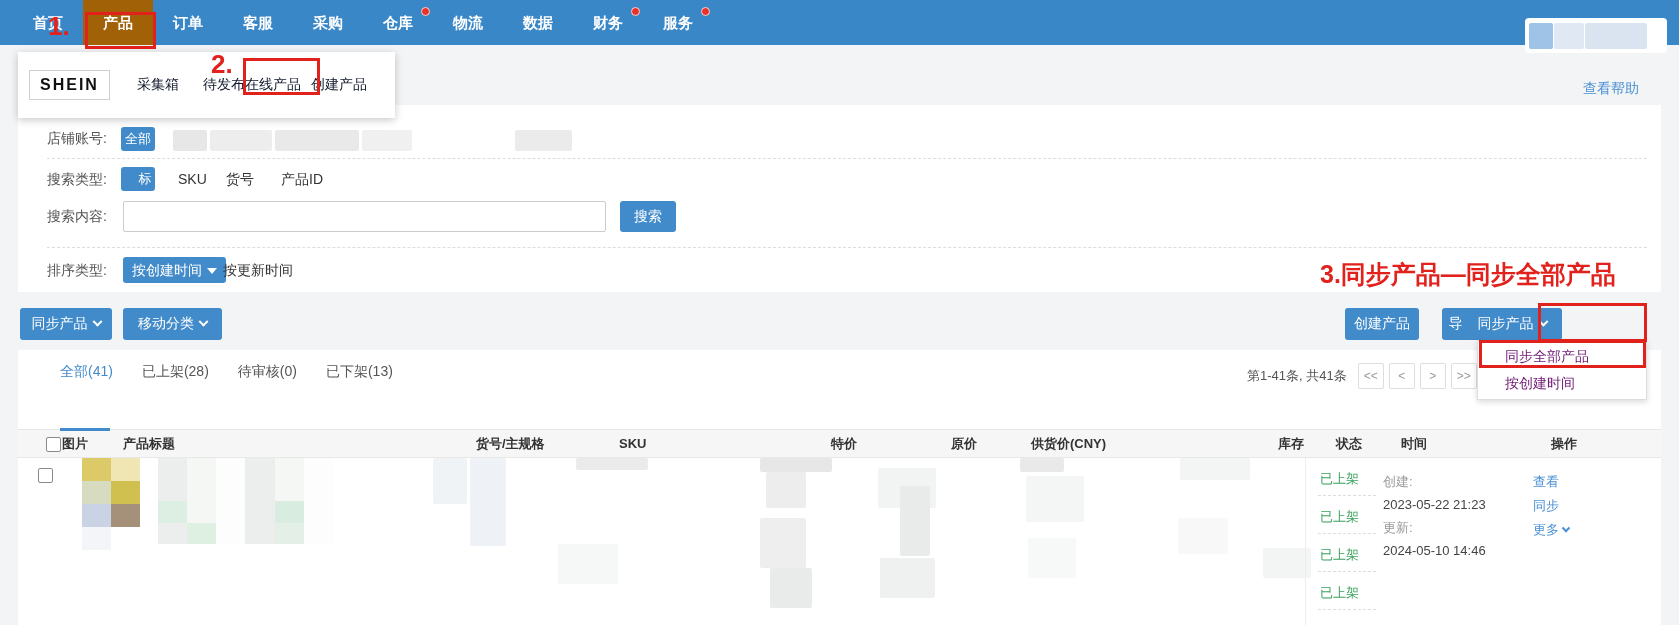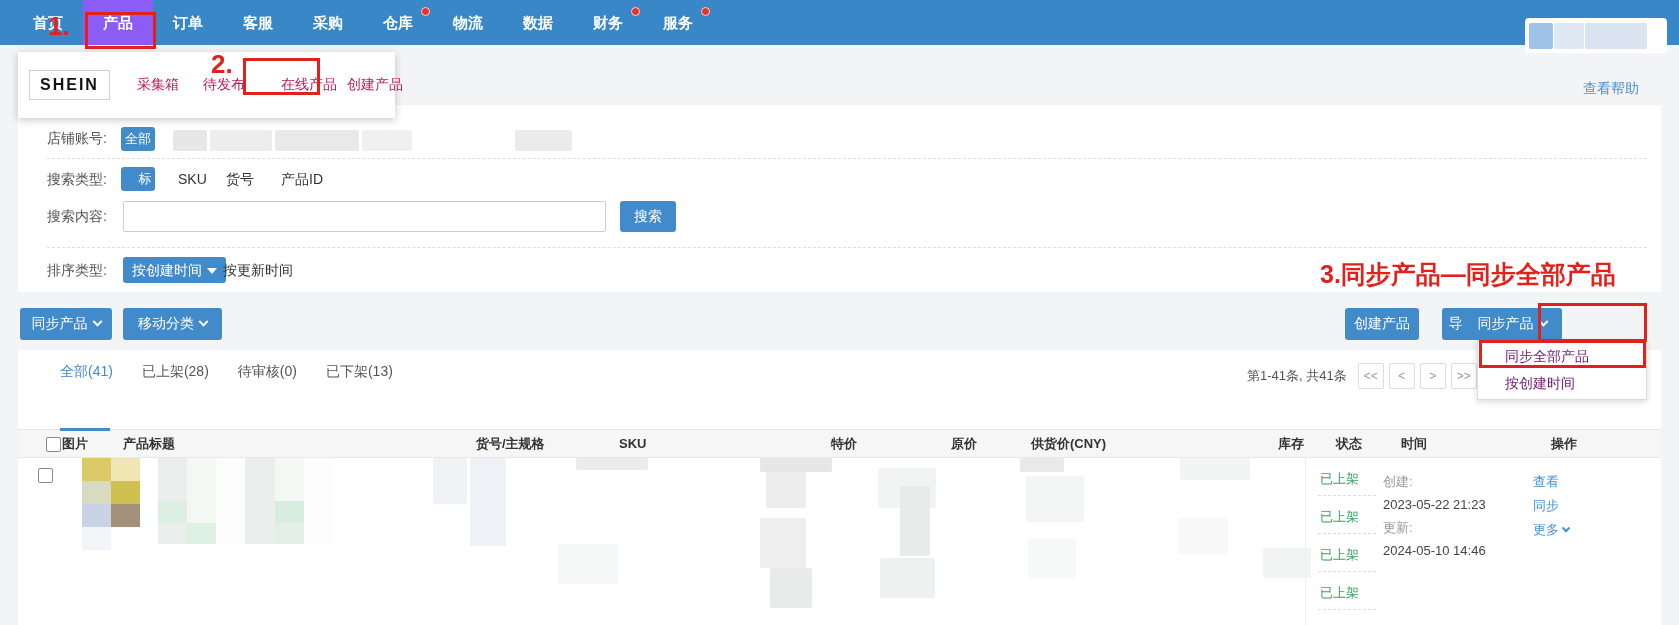--- a/index.html
+++ b/index.html
@@ -3,33 +3,33 @@
 <meta charset="utf-8">
 <style>
   * { margin:0; padding:0; box-sizing:border-box; }
   html,body { width:1679px; height:625px; overflow:hidden; }
   body { font-family:"Liberation Sans","DejaVu Sans",sans-serif; background:#f3f4f6; color:#333; font-size:14px; }
   .page { position:relative; width:1679px; height:625px; }
 
   
   .navbar { position:absolute; left:0; top:0; width:1679px; height:45px; background:#3a87c8; display:flex; padding-left:13px; z-index:10; }
   .nav-item { position:relative; width:70px; height:45px; line-height:45px; text-align:center; color:#fff; font-weight:bold; font-size:15px; cursor:pointer; }
-  .nav-item.active { background:#8b5cf6; }
+  .nav-item.active { background:#a16207; }
   .nav-dot { position:absolute; top:7px; right:3px; width:9px; height:9px; border-radius:50%; background:#e8312a; border:1px solid #f7d4d2; }
   .user-widget { position:absolute; left:1525px; top:18px; width:142px; height:35px; background:#fff; border-radius:4px; z-index:15; display:flex; align-items:center; padding:4px; gap:1px; }
   .user-widget div { height:26px; border-radius:2px; }
   .uw1 { width:24px; background:#9fc3e6; }
   .uw2 { width:30px; background:#e0e8f3; }
   .uw3 { width:62px; background:#dae3f0; }
 
   
   .menu-pop { position:absolute; left:18px; top:52px; width:377px; height:66px; background:#fff; box-shadow:0 2px 8px rgba(0,0,0,.22); display:flex; align-items:center; padding-left:11px; z-index:20; }
   .shein-logo { border:1px solid #cfcfcf; padding:5px 10px; font-weight:bold; font-size:16px; letter-spacing:2px; color:#111; }
-  .menu-item { font-size:14px; color:#be185d; cursor:pointer; white-space:nowrap; }
-  .mi1 { margin-left:27px; } .mi2 { margin-left:24px; } .mi3 { margin-left:36px; } .mi4 { margin-left:10px; }
+  .menu-item { font-size:14px; color:#0f172a; cursor:pointer; white-space:nowrap; }
+  .mi1 { margin-left:27px; } .mi2 { margin-left:24px; } .mi3 { } .mi4 { margin-left:10px; }
 
   
   .redbox { position:absolute; border:3px solid #e1211c; z-index:50; pointer-events:none; }
   .rb1 { left:85px; top:12px; width:71px; height:37px; }
   .rb2 { left:243px; top:58px; width:77px; height:37px; }
   .rb3 { left:1538px; top:303px; width:109px; height:39px; }
   .rb4 { left:1479px; top:340px; width:167px; height:28px; }
   .ann { position:absolute; color:#e1211c; font-weight:bold; z-index:55; }
   .ann1 { left:48px; top:11px; font-size:26px; }
   .ann2 { left:211px; top:49px; font-size:26px; }

